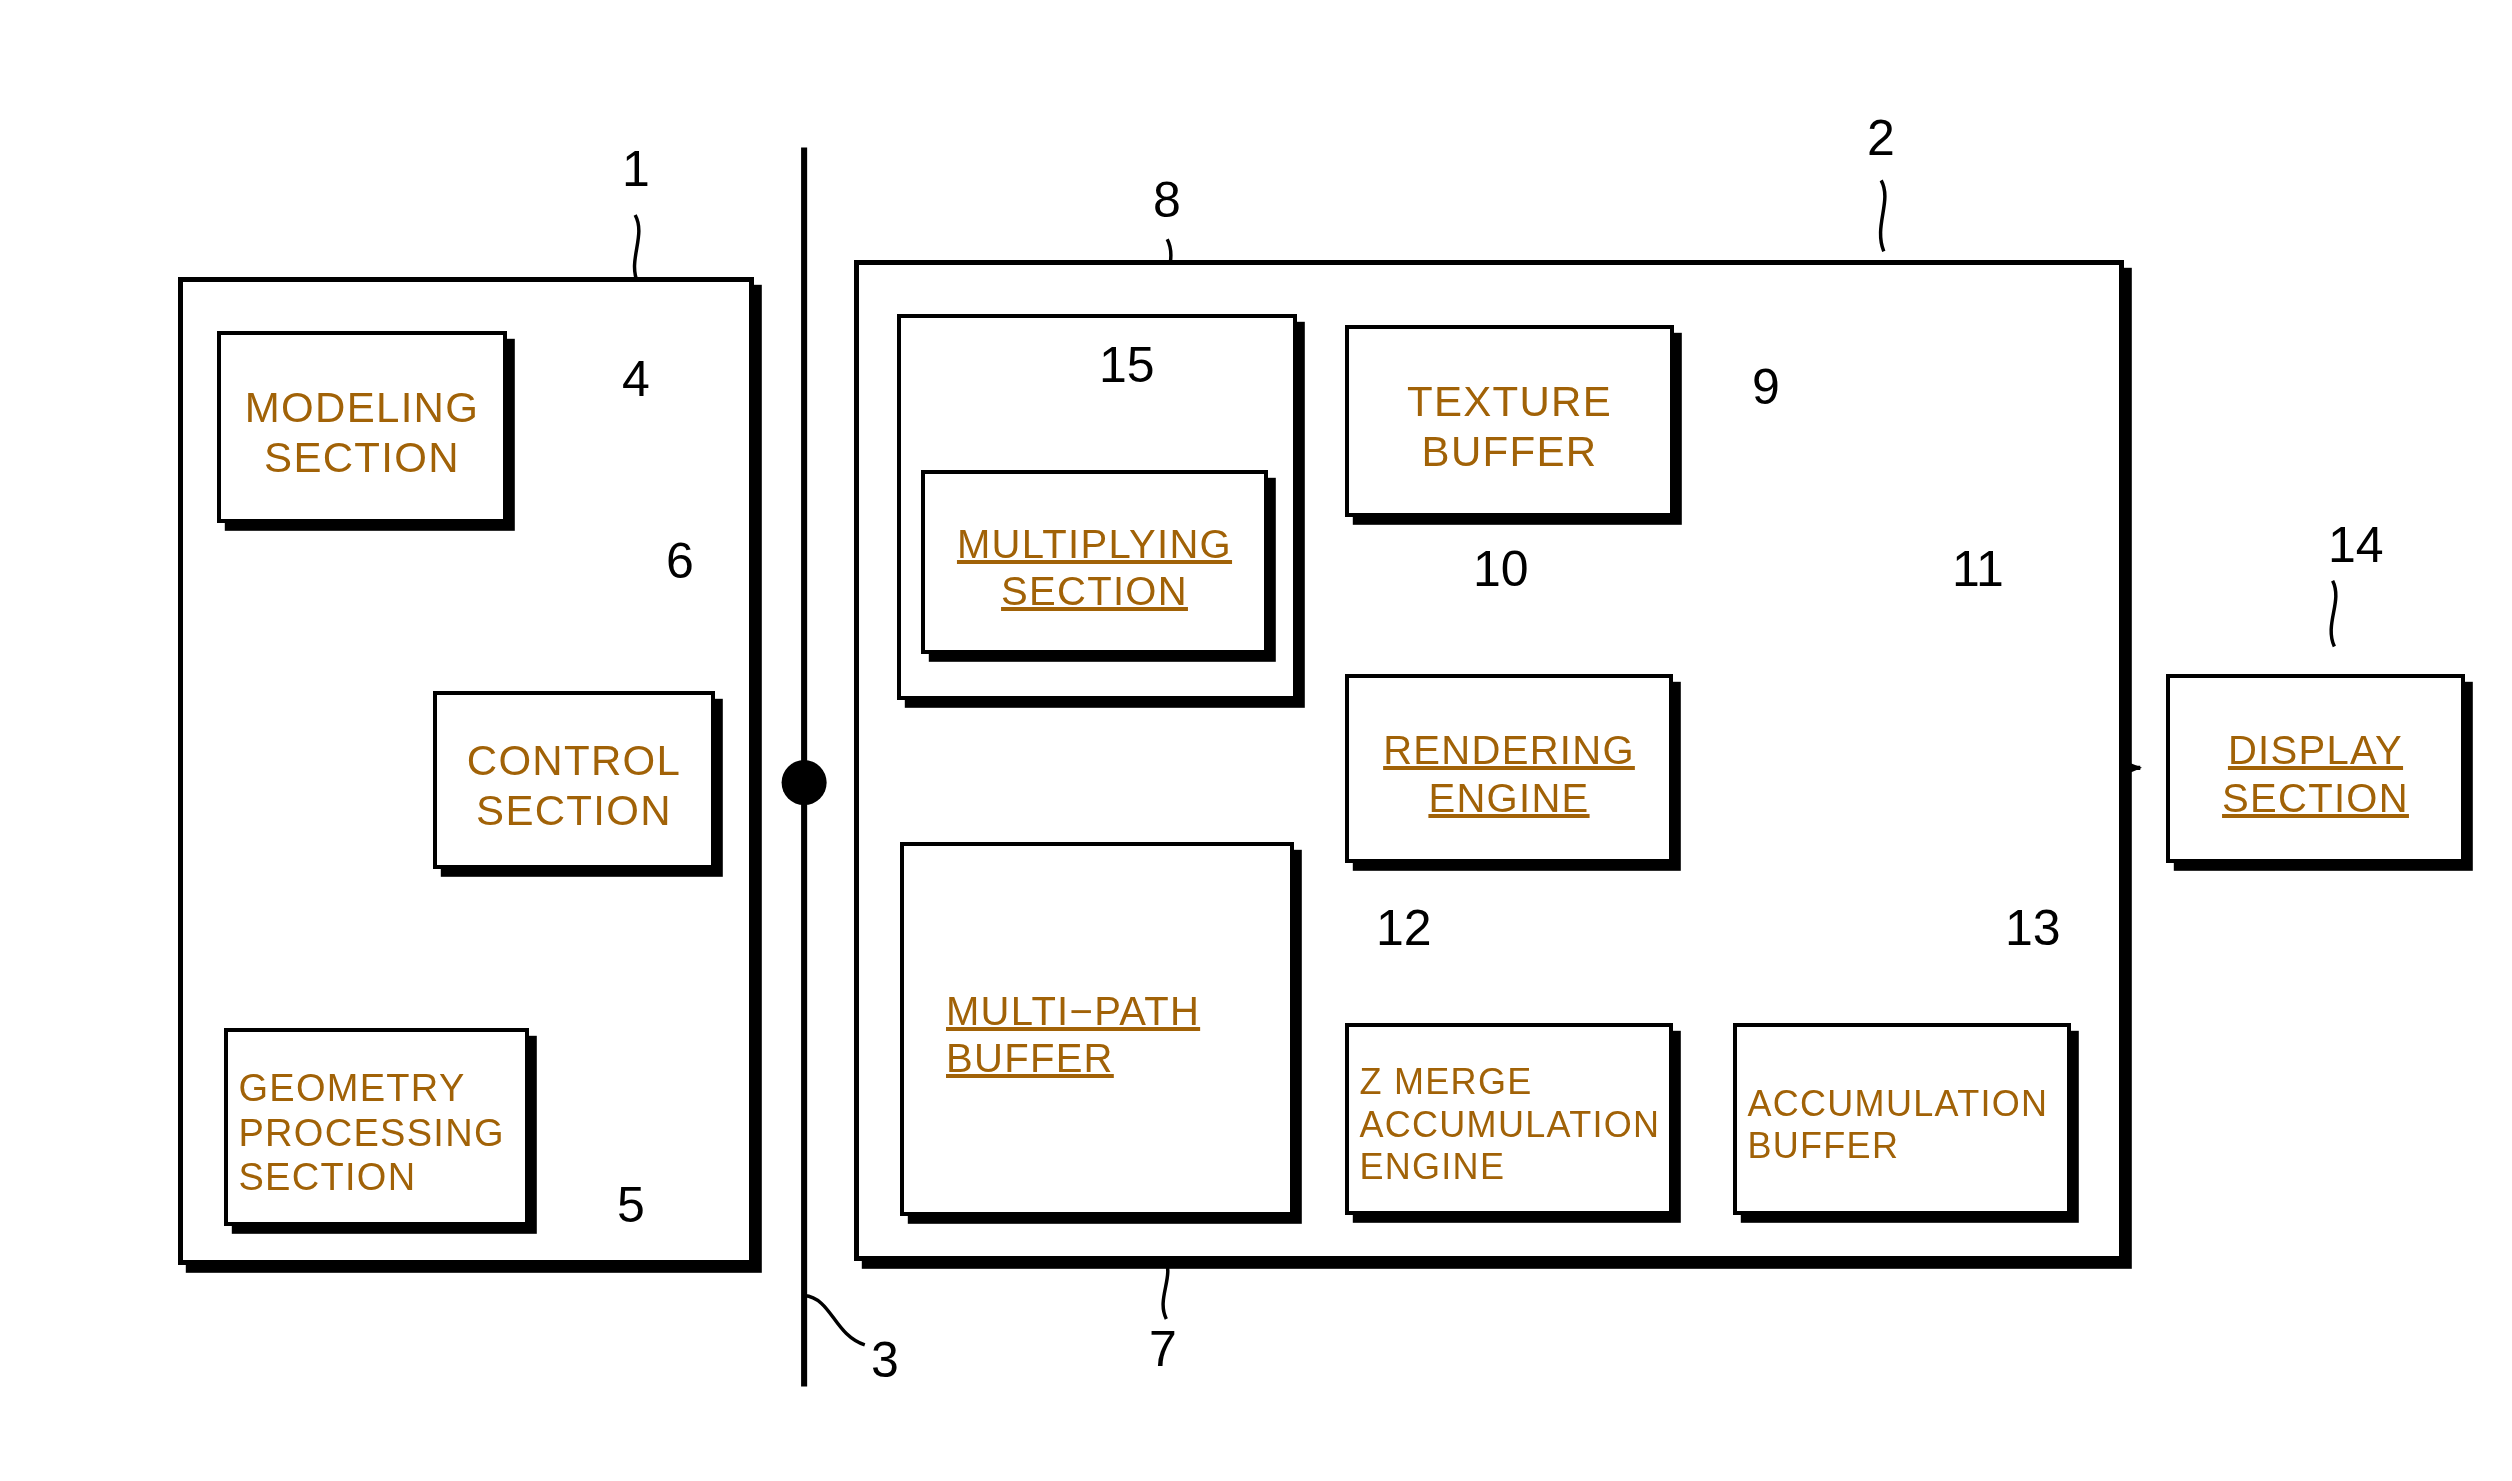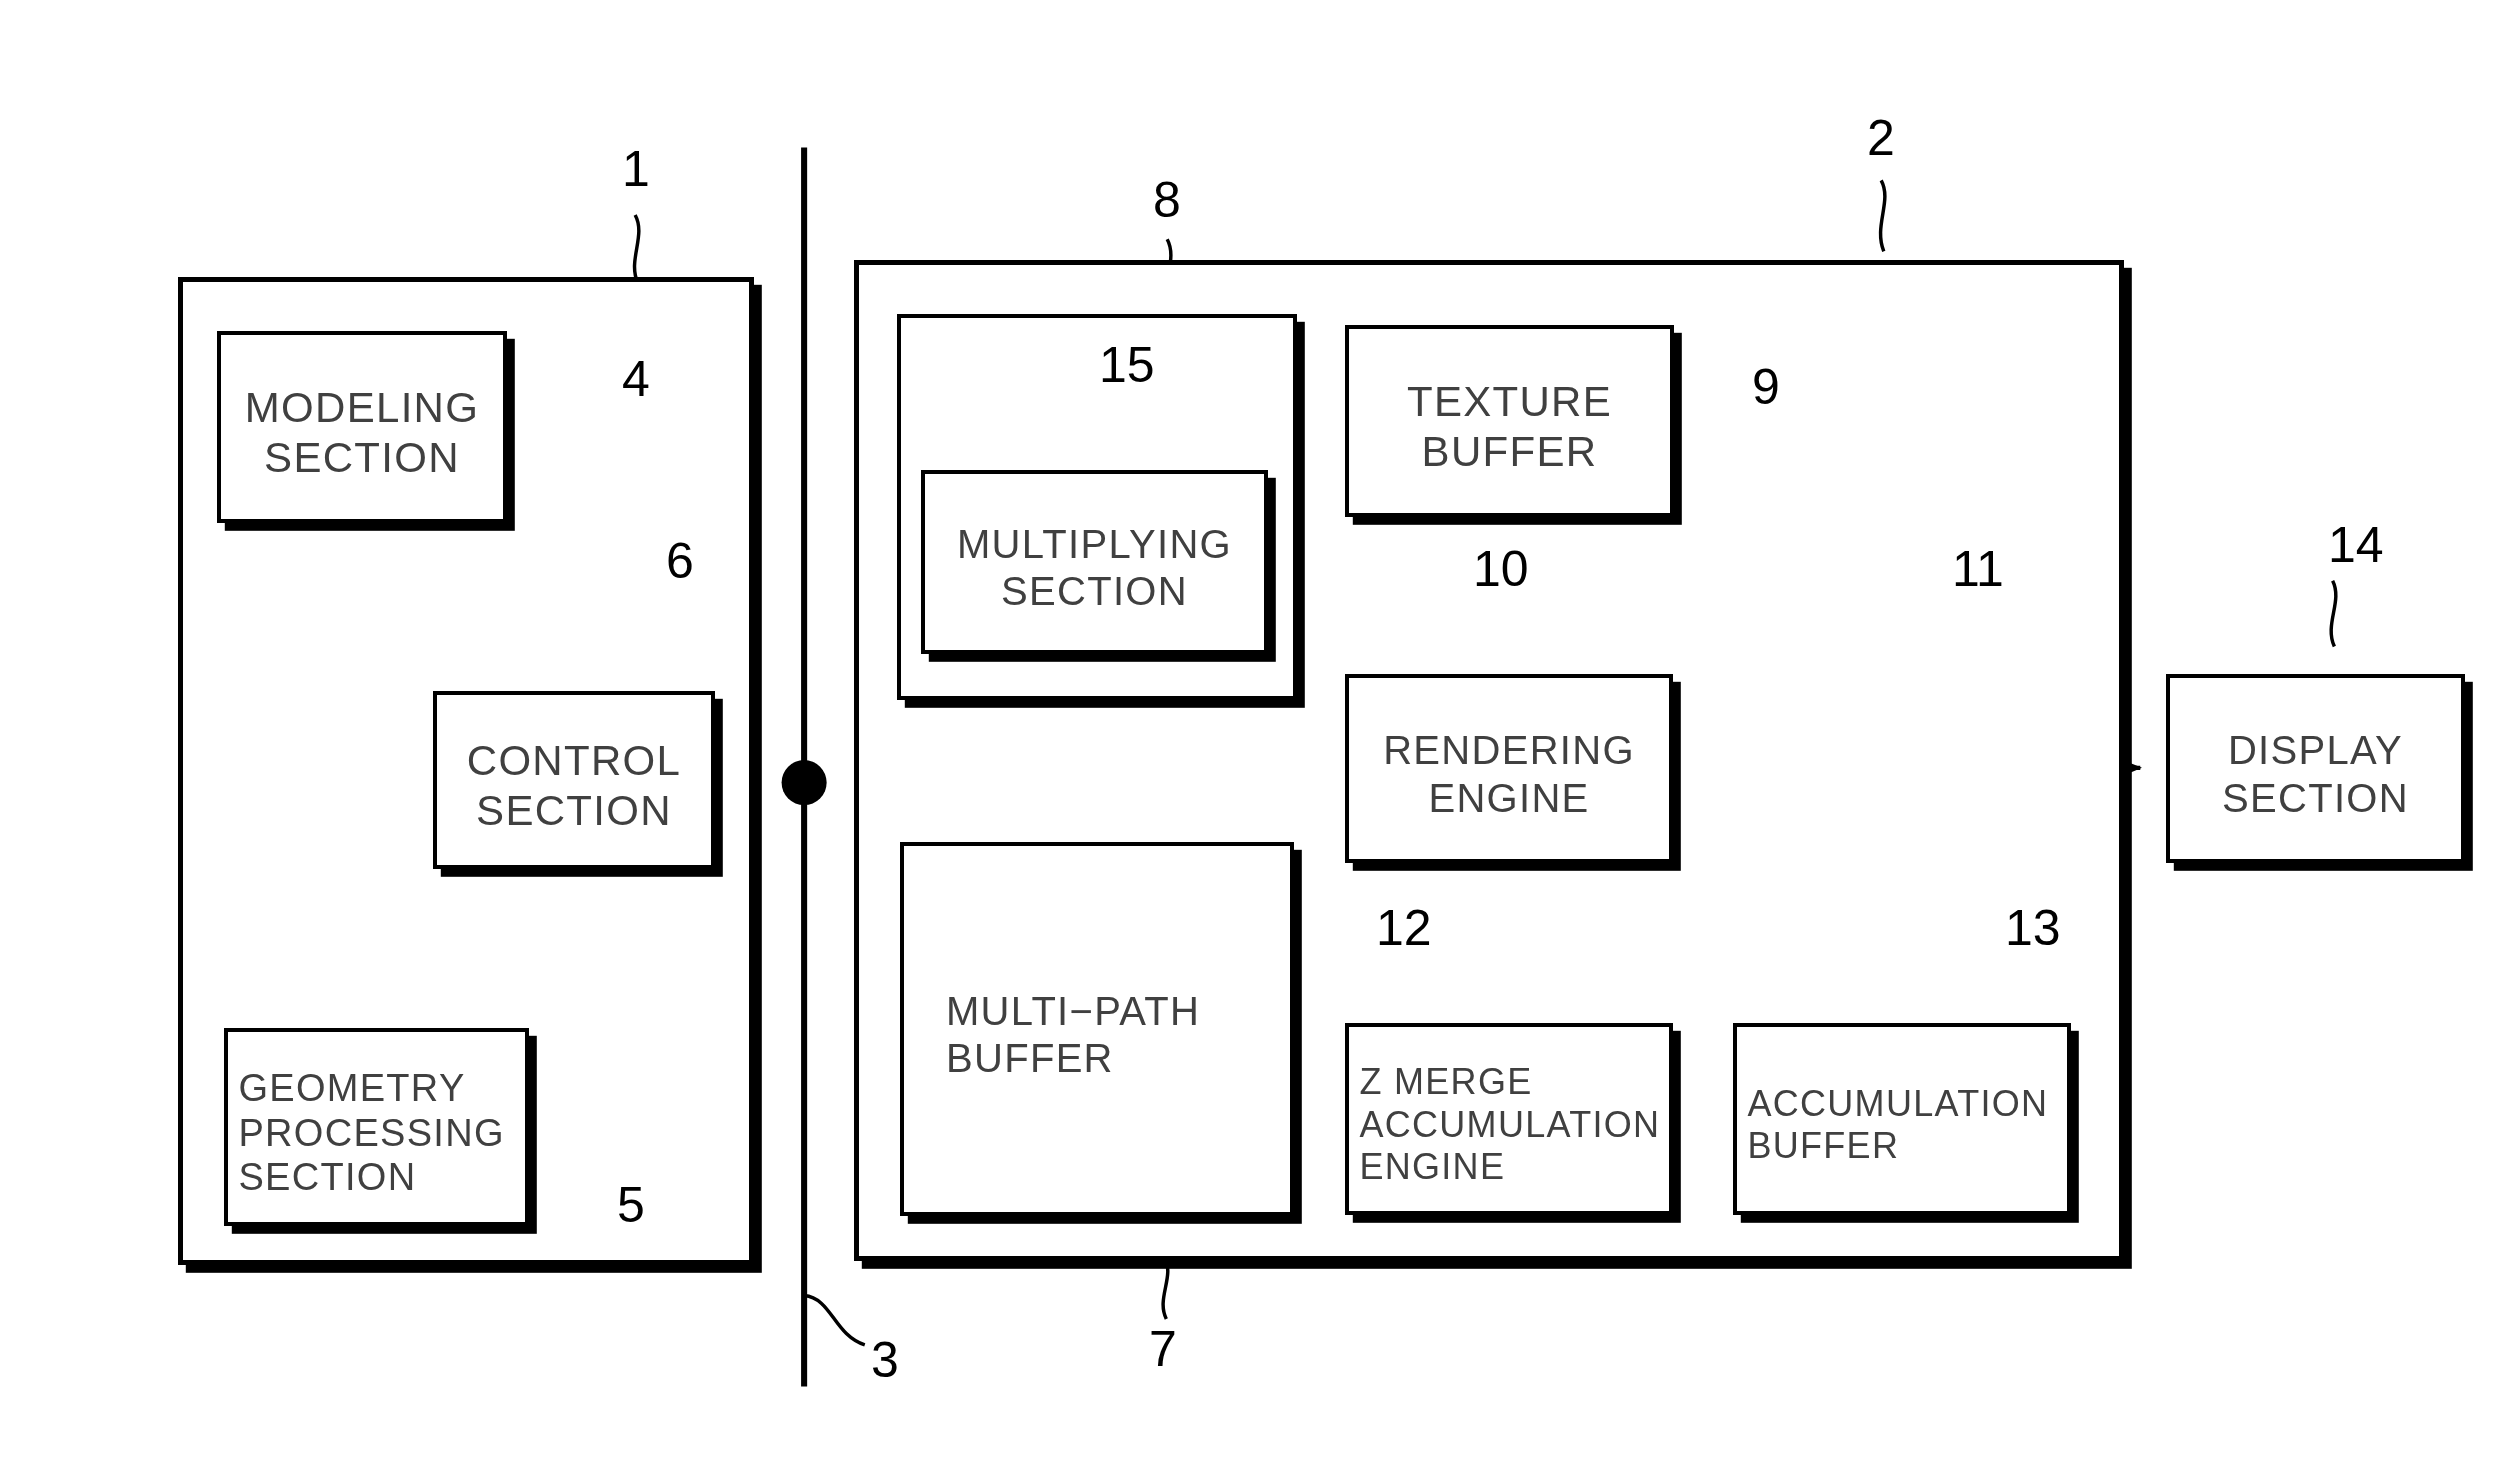--- a/index.html
+++ b/index.html
@@ -32,21 +32,21 @@
     display: flex;
     align-items: center;
     justify-content: center;
     text-align: center;
     box-shadow: 7.8px 7.8px 0 0 #000;
     z-index: 3;
   }
   .box .label {
     font-family: "Liberation Sans", sans-serif;
     font-weight: 400;
-    color: #404040;
+    color: #a16207;
     letter-spacing: 1.3px;
     line-height: 1.18;
     white-space: pre-line;
     margin-top: 12px;
   }
   .container-box {
     position: absolute;
     box-sizing: border-box;
     border: 5.2px solid #000;
     background: #fff;
@@ -65,21 +65,21 @@
     position: absolute;
     font-family: "Liberation Sans", sans-serif;
     font-size: 50px;
     color: #000;
     z-index: 6;
     line-height: 1;
     user-select: none;
   }
   .fs42 { font-size: 36px; }
   .fs44 { font-size: 38px; }
-  .fs46 { font-size: 40px; }
+  .fs46 { font-size: 40px; text-decoration: underline; }
   .fs48 { font-size: 42px; }
   .box.align-left { justify-content: flex-start; }
   .box.align-left .label { text-align: left; padding-left: 10.4px; }
 </style>
 </head>
 <body>
 
 <div id="stage">
 
   <svg id="canvas" viewBox="0 0 2899 1710" xmlns="http://www.w3.org/2000/svg">

